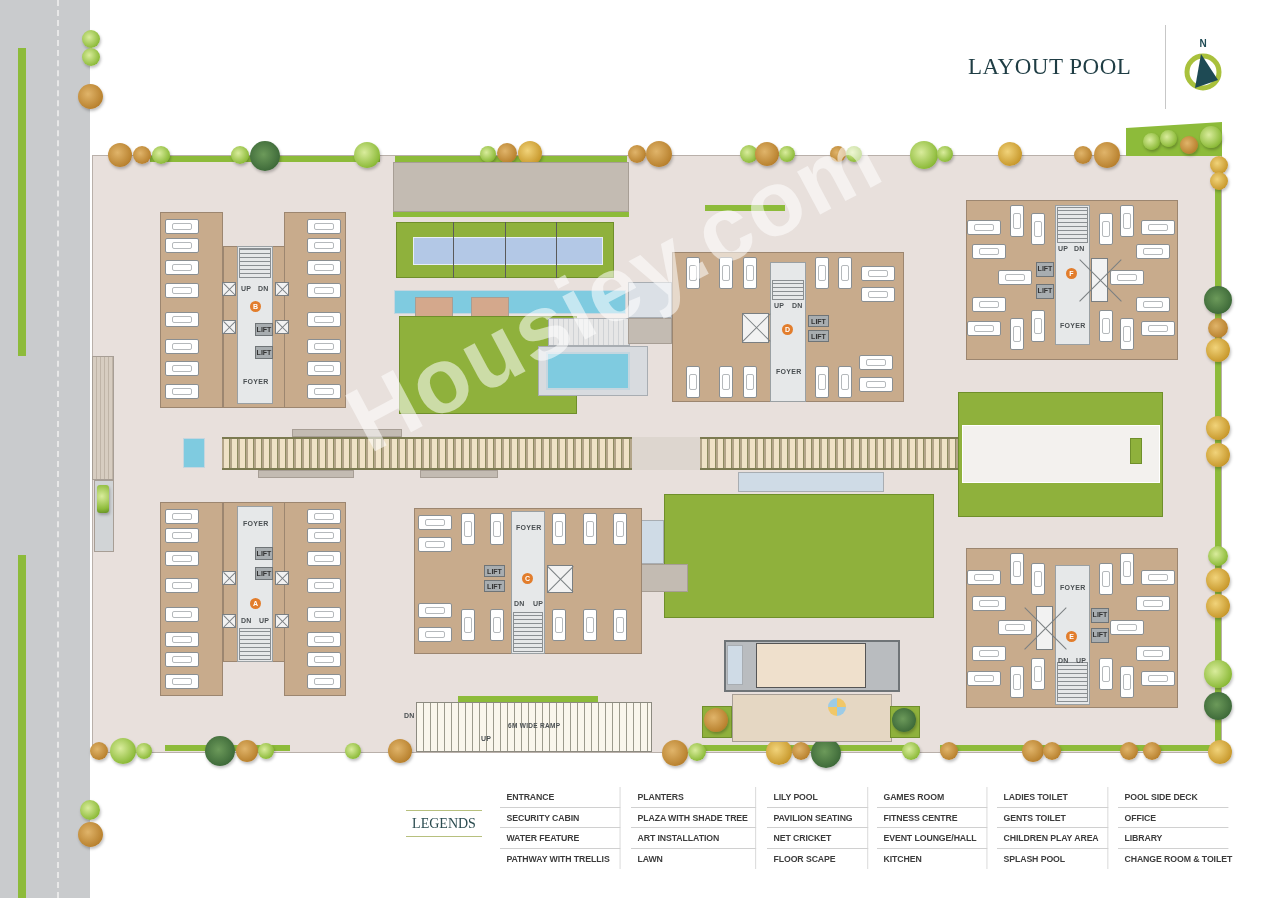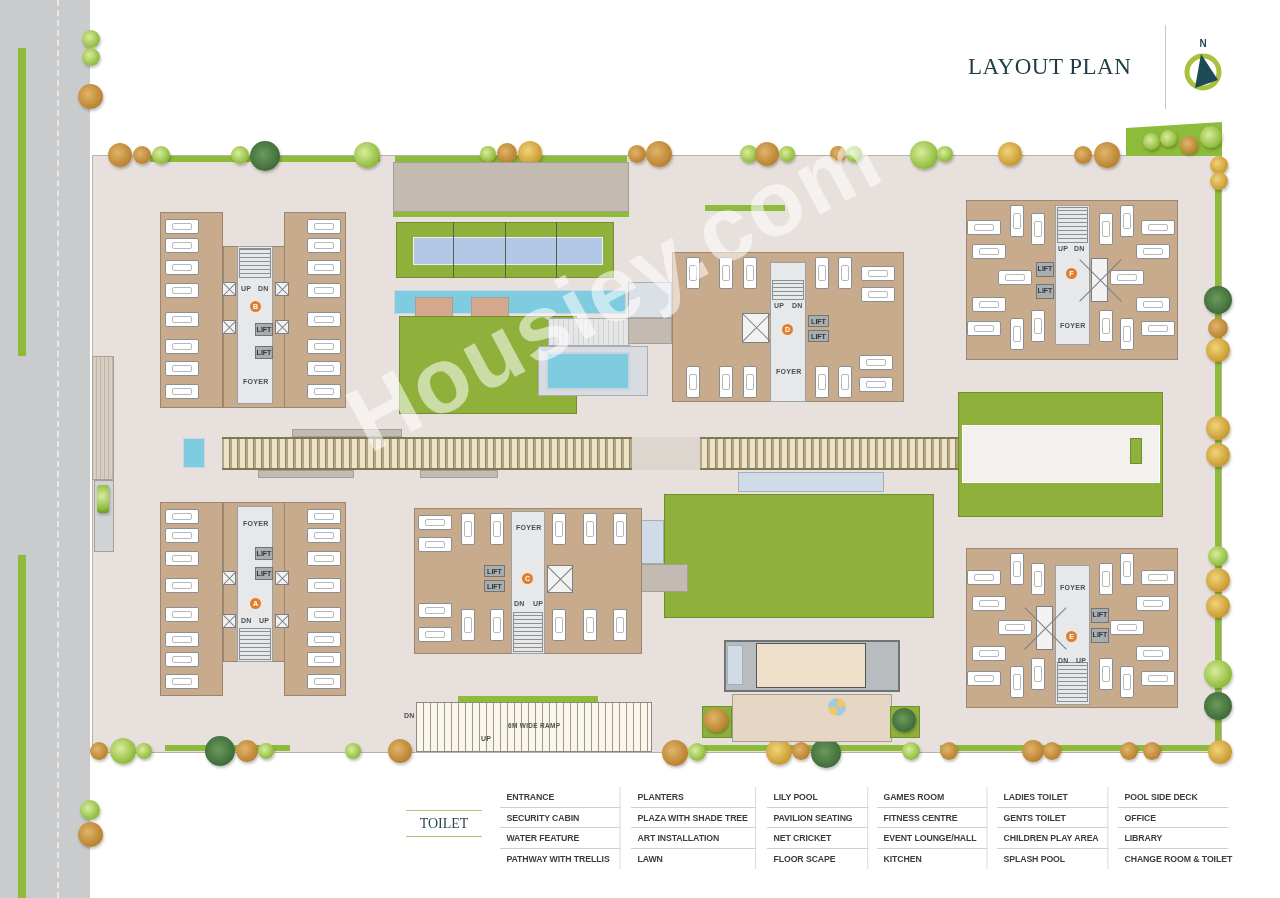--- a/index.html
+++ b/index.html
@@ -382,31 +382,31 @@
     <div class="car carh" style="left:1136px;top:646px;"></div>
   <div class="car carh" style="left:1141px;top:671px;"></div>
   <div class="car carv" style="left:1120px;top:553px;"></div>
     <div class="car carv" style="left:1099px;top:563px;"></div>
   <div class="car carv" style="left:1120px;top:666px;"></div>
     <div class="car carv" style="left:1099px;top:658px;"></div>
 </div>
 
 <div id="watermark" class="abs">Housiey.com</div>
 
-<div id="title" class="abs">LAYOUT PLAN</div>
+<div id="title" class="abs">LAYOUT POOL</div>
 <div id="title-divider" class="abs"></div>
 <div id="compass" class="abs">
   <div style="position:absolute;left:0;top:0;width:46px;text-align:center;font-size:10px;font-weight:bold;color:#1e4a54;">N</div>
   <svg style="position:absolute;left:3px;top:14px;" width="40" height="40" viewBox="0 0 40 40">
     <circle cx="20" cy="20" r="16" fill="none" stroke="#a9c13c" stroke-width="5"></circle>
     <polygon points="18,2 35,28 12,36" fill="#1e4a54"></polygon>
   </svg>
 </div>
 
-<div id="legends-title" class="abs">TOILET</div>
+<div id="legends-title" class="abs">LEGENDS</div>
 <div id="legend-grid" class="abs">
   <div class="lg-cell">ENTRANCE</div>
   <div class="lg-cell">PLANTERS</div>
   <div class="lg-cell">LILY POOL</div>
   <div class="lg-cell">GAMES ROOM</div>
   <div class="lg-cell">LADIES TOILET</div>
   <div class="lg-cell last-col">POOL SIDE DECK</div>
 
   <div class="lg-cell">SECURITY CABIN</div>
   <div class="lg-cell">PLAZA WITH SHADE TREE</div>

